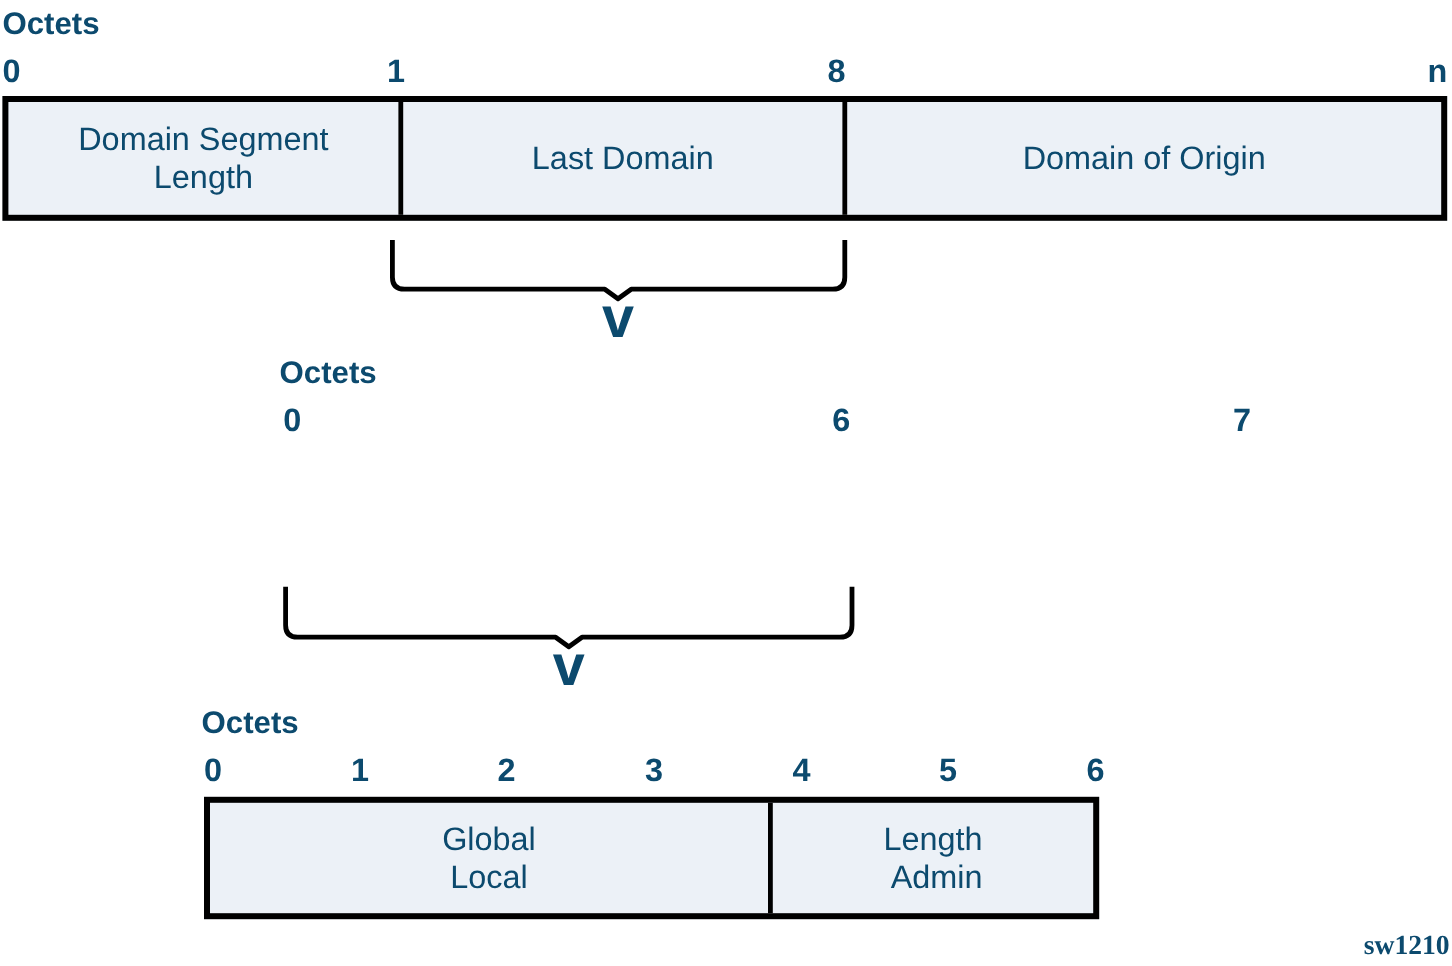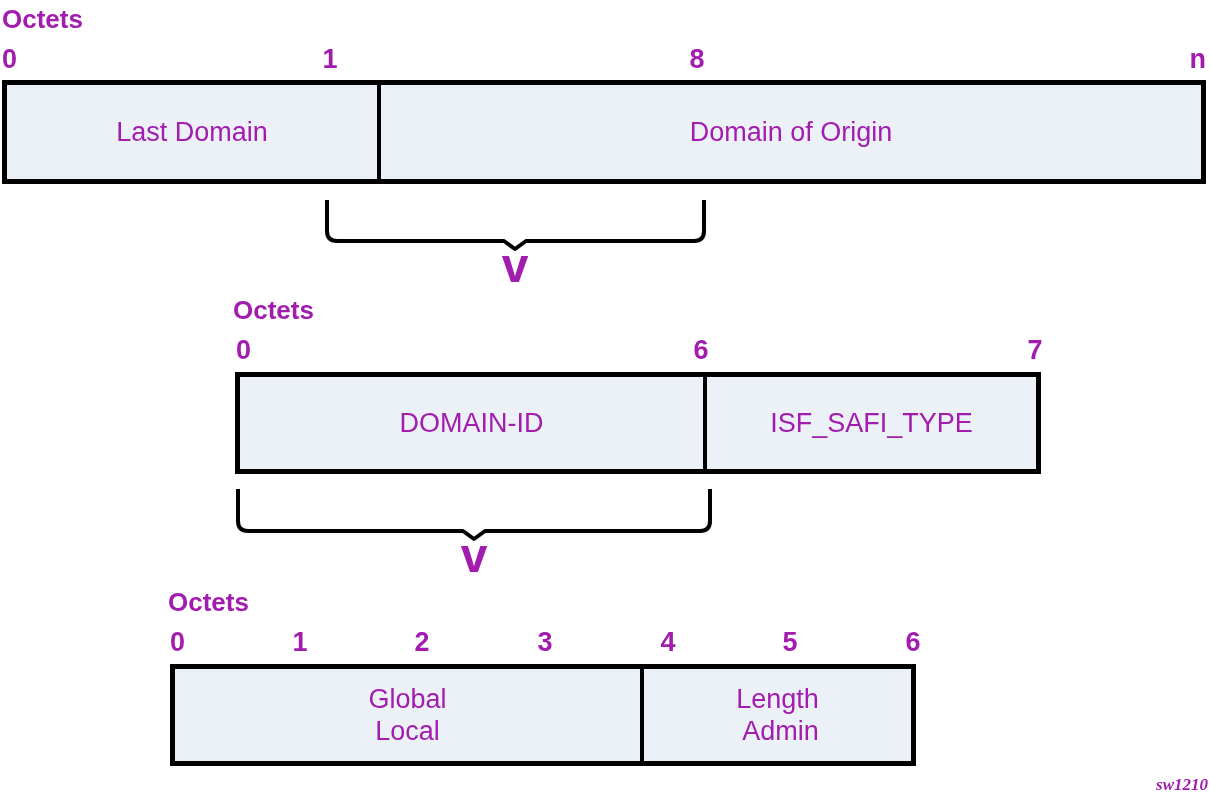--- a/index.html
+++ b/index.html
@@ -1,18 +1,18 @@
 <!DOCTYPE html>
 <html><head>
 <meta charset="utf-8">
 <style>
   html,body{margin:0;padding:0;background:#ffffff;}
   .canvas{
     position:relative;width:1210px;height:805px;background:#ffffff;
-    font-family:"Liberation Sans",sans-serif;color:#a21caf;overflow:hidden;
+    font-family:"Liberation Sans",sans-serif;color:#0c4a6e;overflow:hidden;
   }
   .diagram{position:absolute;inset:0;}
   .octets{position:absolute;font-size:26px;font-weight:bold;line-height:28px;}
   .tick{position:absolute;font-size:27px;font-weight:bold;line-height:30px;}
   .tick.c{transform:translateX(-50%);}
   .tick.r{transform:translateX(-100%);}
   .box{
     position:absolute;display:flex;box-sizing:border-box;
     background:#ecf1f7;border:5px solid #000;
   }
@@ -23,37 +23,41 @@
   .cell + .cell{border-left:4px solid #000;text-align:right;}
   .grow{flex:1 1 auto;}
   .brace{position:absolute;overflow:visible;}
   .brace path{fill:none;stroke:#000;stroke-width:4;stroke-linejoin:round;stroke-linecap:butt;}
   .vmark{
     position:absolute;font-size:48px;font-weight:bold;line-height:48px;
     transform:translateX(-50%);
   }
   .watermark{
     position:absolute;right:2px;top:775px;
-    font-family:"Liberation Serif",serif;font-style:italic;font-weight:bold;font-size:17px;
+    font-family:"Liberation Serif",serif;font-weight:bold;font-size:23px;
   }
 </style>
 </head>
 <body>
 
 <div class="canvas">
 
   <div class="diagram">
     <div class="octets" style="left:2px;top:5px">Octets</div>
 
     <div class="tick" style="left:2px;top:44px">0</div>
     <div class="tick c" style="left:330px;top:44px">1</div>
     <div class="tick c" style="left:697px;top:44px">8</div>
     <div class="tick r" style="left:1206px;top:44px">n</div>
 
     <div class="box" style="left:2px;top:80px;width:1204px;height:104px">
+      <div class="cell" style="flex:0 0 325px">
+        <span>Domain Segment
+Length</span>
+      </div>
       <div class="cell" style="flex:0 0 370px">
         <span>Last Domain</span>
       </div>
       <div class="cell grow">
         <span>Domain of Origin</span>
       </div>
     </div>
 
     <svg class="brace" style="left:320px;top:193px" width="395" height="62" viewBox="320 193 395 62">
       <path d="M 327 200 L 327 231 Q 327 241 337 241 L 504 241 L 515 249 L 526 241 L 694 241 Q 704 241 704 231 L 704 200"></path>
@@ -61,28 +65,20 @@
     <div class="vmark" style="left:515px;top:242px">v</div>
   </div>
 
   <div class="diagram">
     <div class="octets" style="left:233px;top:296px">Octets</div>
 
     <div class="tick" style="left:236px;top:335px">0</div>
     <div class="tick c" style="left:701px;top:335px">6</div>
     <div class="tick c" style="left:1035px;top:335px">7</div>
 
-    <div class="box" style="left:235px;top:372px;width:806px;height:102px">
-      <div class="cell" style="flex:0 0 463px">
-        <span>DOMAIN-ID</span>
-      </div>
-      <div class="cell grow">
-        <span>ISF_SAFI_TYPE</span>
-      </div>
-    </div>
 
     <svg class="brace" style="left:231px;top:482px" width="486" height="62" viewBox="231 482 486 62">
       <path d="M 238 489 L 238 521 Q 238 531 248 531 L 463 531 L 474 539 L 485 531 L 700 531 Q 710 531 710 521 L 710 489"></path>
     </svg>
     <div class="vmark" style="left:474px;top:532px">v</div>
   </div>
 
   <div class="diagram">
     <div class="octets" style="left:168px;top:588px">Octets</div>
 

